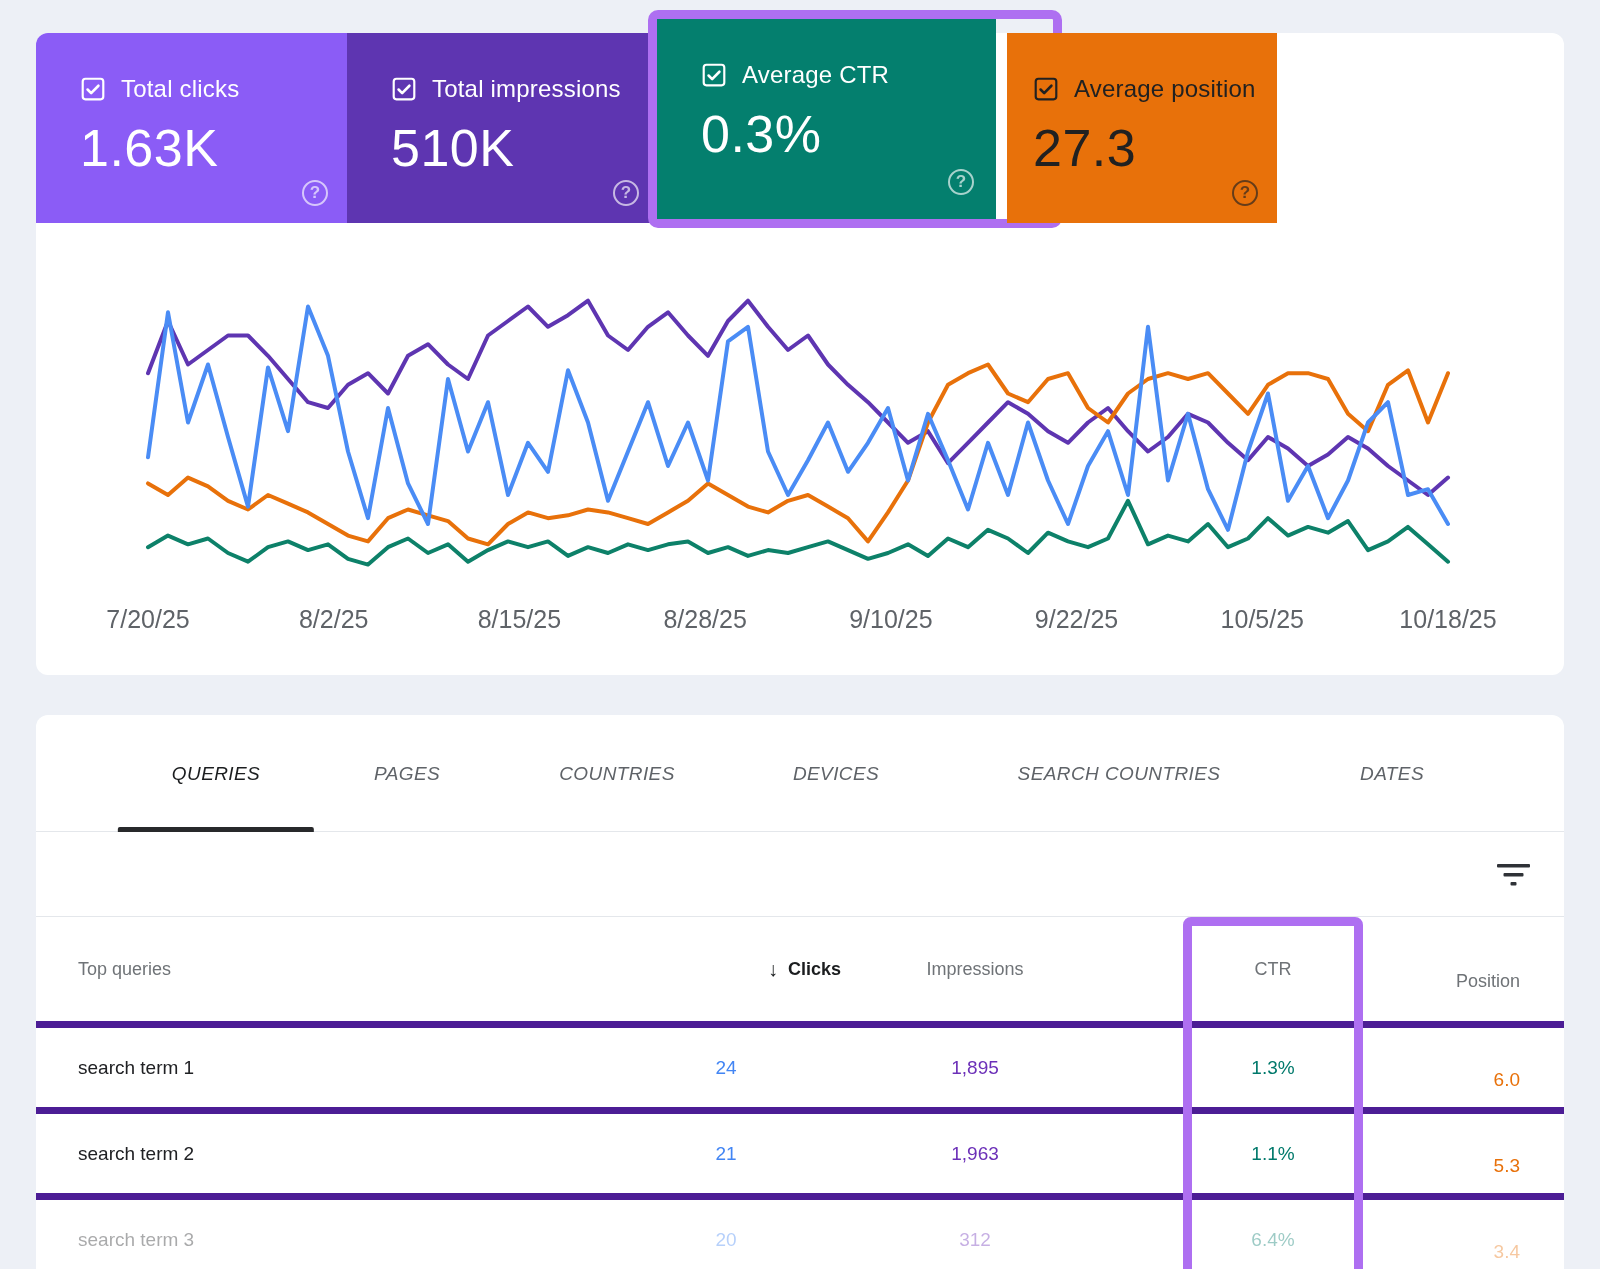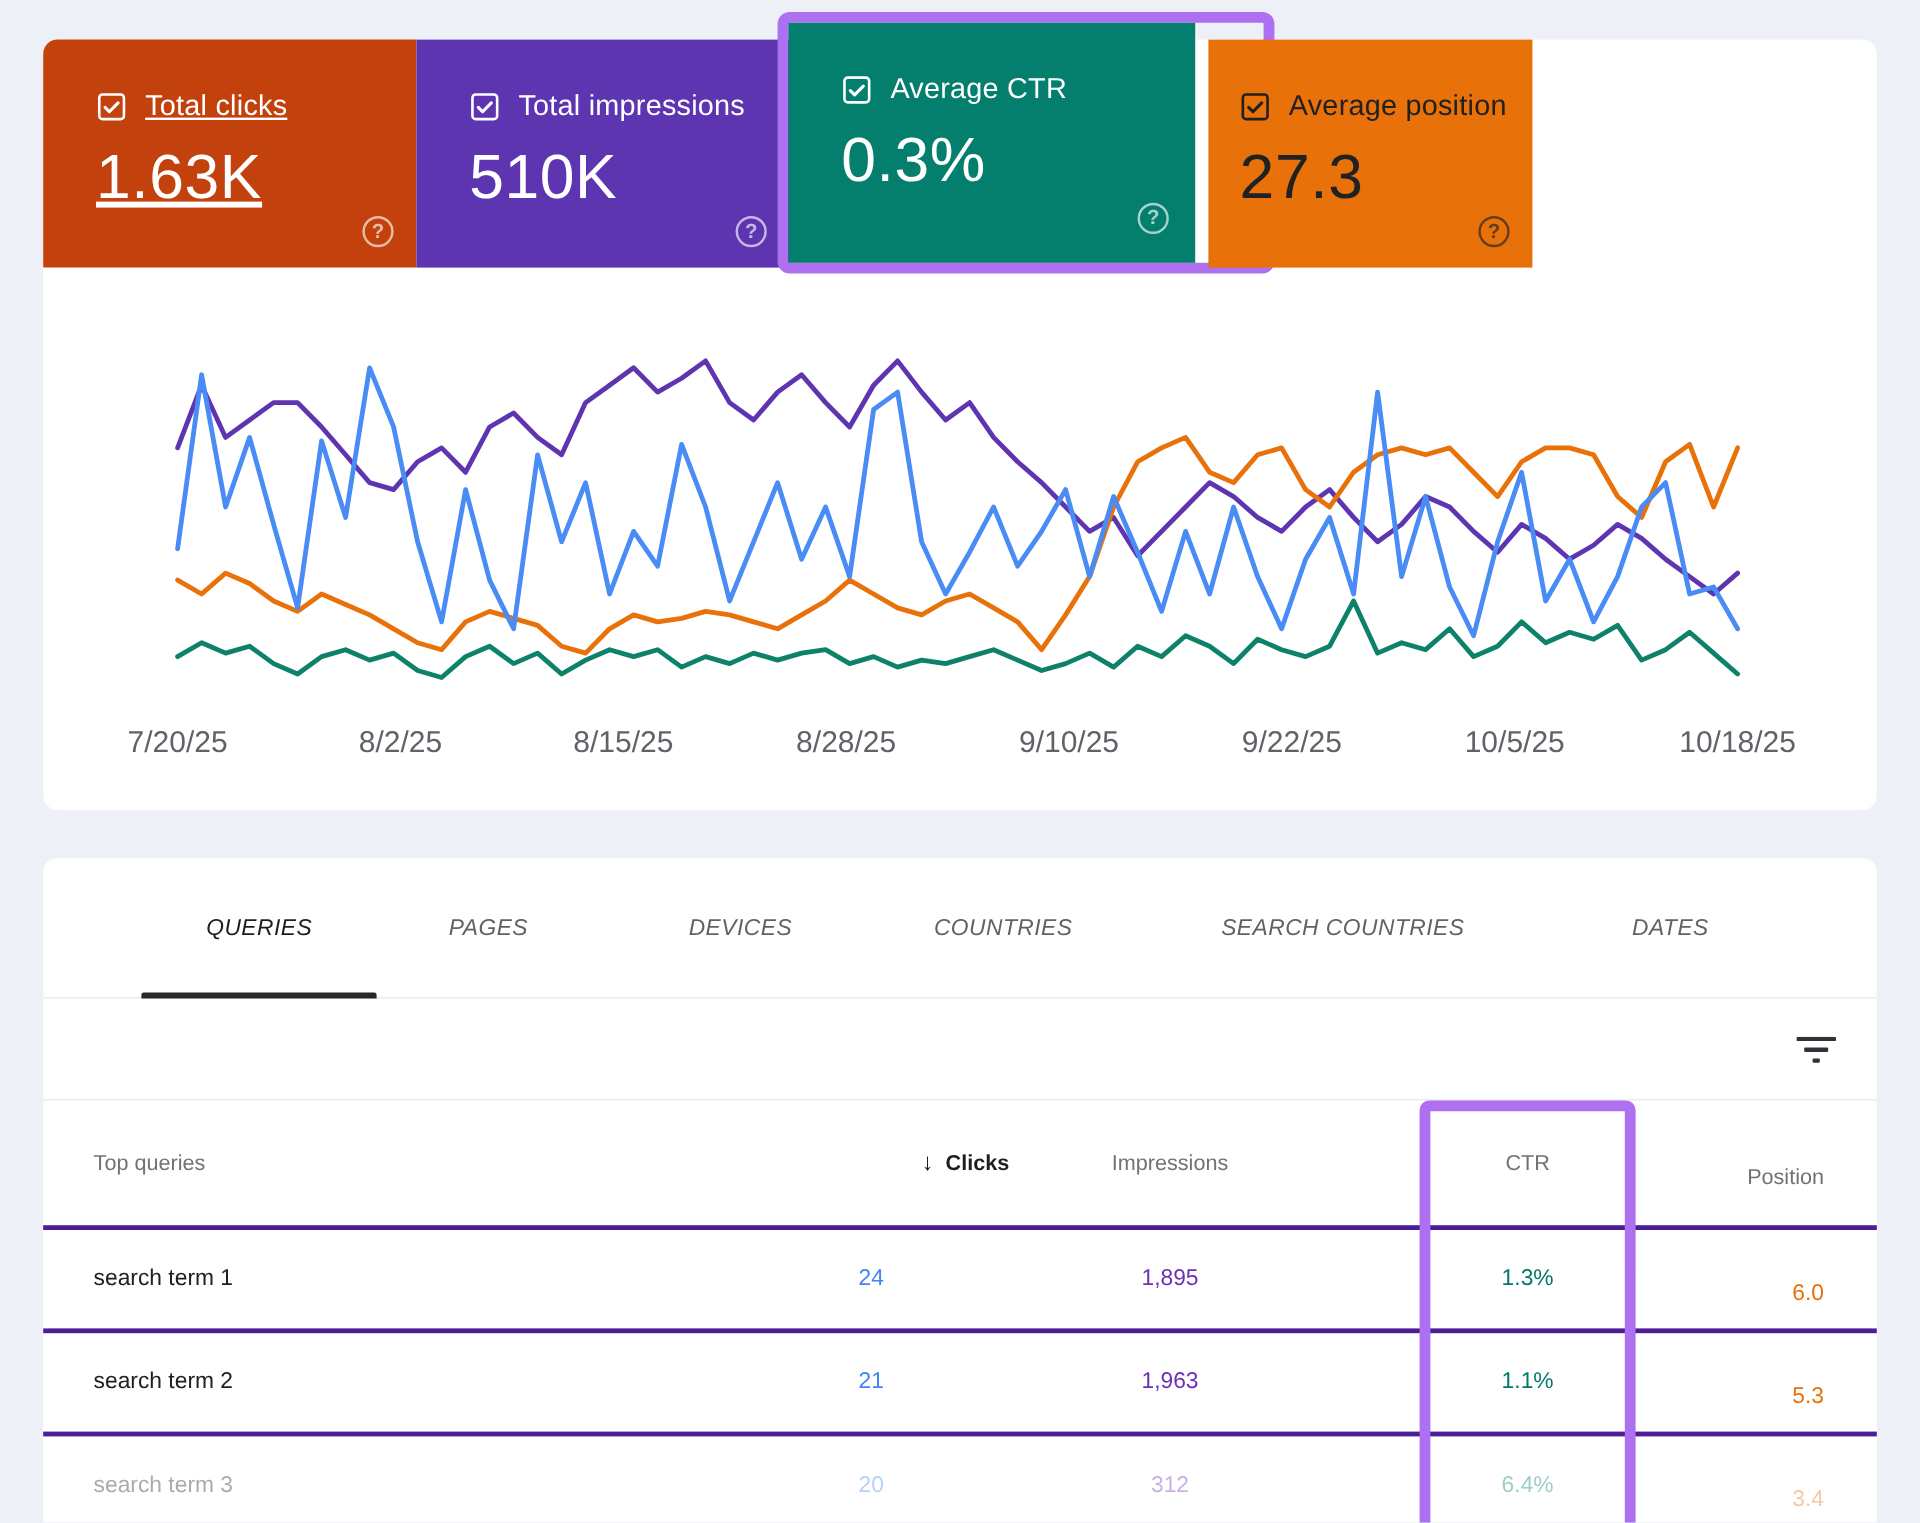--- a/index.html
+++ b/index.html
@@ -48,21 +48,21 @@
   .tab:nth-child(4){left:800px} .tab:nth-child(5){left:1083px} .tab:nth-child(6){left:1356px}
   .tab.active { color:#1b1d1f; }
   .tab.active::after { content:""; position:absolute; left:0; right:0; bottom:0; height:5px;
                        background:#28292b; border-radius:2px 2px 0 0; }
   .filter-row { position:relative; height:85px; border-bottom:1px solid #e4e7eb; }
   .filter-btn { position:absolute; right:32px; top:24px; width:38px; height:38px;
                 display:flex; align-items:center; justify-content:center; }
 
   .trow { display:flex; align-items:center; padding-right:44px; }
   .thead { height:104px; color:#6f7377; font-size:18px; }
-  .tbody-row { height:86px; border-top:4px solid #4c1d95; font-size:19px; color:#202124; }
+  .tbody-row { height:86px; border-top:7px solid #4c1d95; font-size:19px; color:#202124; }
   .c-query { flex:1; padding-left:42px; text-align:left; }
   .c-clicks { width:230px; text-align:right; }
   .c-impr { width:268px; text-align:center; }
   .c-ctr { width:328px; text-align:center; }
   .c-pos { width:83px; text-align:right;margin-top:24px; }
   .sort-wrap { display:inline-flex; align-items:center; gap:10px; color:#1b1d1f; font-weight:bold; }
   .sort-arrow { font-size:20px; font-weight:normal; }
   .v-clicks { color:var(--c-clicks);text-align:center; }
   .v-impr { color:var(--c-impressions); }
   .v-ctr { color:var(--c-ctr); }
@@ -73,21 +73,21 @@
               border:9px solid var(--hl); border-radius:8px 8px 0 0; pointer-events:none; }
 </style>
 </head>
 <body>
 
 <div class="page">
 
   <section class="panel chart-panel">
     <div class="cards">
 
-      <div class="card card-clicks" style="background: #c2410c; text-decoration: underline;">
+      <div class="card card-clicks" style="background: #8b5cf6;">
         <div class="card-top">
           <span class="cbx">
             <svg viewBox="0 0 24 24" fill="none">
                 <rect x="2.5" y="2.5" width="19" height="19" rx="2.5" stroke="currentColor" stroke-width="2"></rect>
                 <path d="M7 12.5l3.3 3.3L17 9" stroke="currentColor" stroke-width="2.4" fill="none" stroke-linecap="round" stroke-linejoin="round"></path>
               </svg>
           </span>
           <span class="card-label">Total clicks</span>
         </div>
         <div class="card-value">1.63K</div>
@@ -158,22 +158,22 @@
       <span>10/5/25</span>
       <span>10/18/25</span>
     </div>
   </section>
 
   <section class="panel table-panel">
 
     <nav class="tabs">
       <div class="tab active">QUERIES</div>
       <div class="tab">PAGES</div>
+      <div class="tab">COUNTRIES</div>
       <div class="tab">DEVICES</div>
-      <div class="tab">COUNTRIES</div>
       <div class="tab">SEARCH COUNTRIES</div>
       <div class="tab">DATES</div>
     </nav>
 
     <div class="filter-row">
       <div class="filter-btn">
         <svg width="33" height="22" viewBox="0 0 33 22">
             <g fill="#2f3237">
               <rect x="0" y="0" width="33" height="3.6" rx="1"></rect>
               <rect x="6.5" y="9" width="20" height="3.6" rx="1"></rect>

